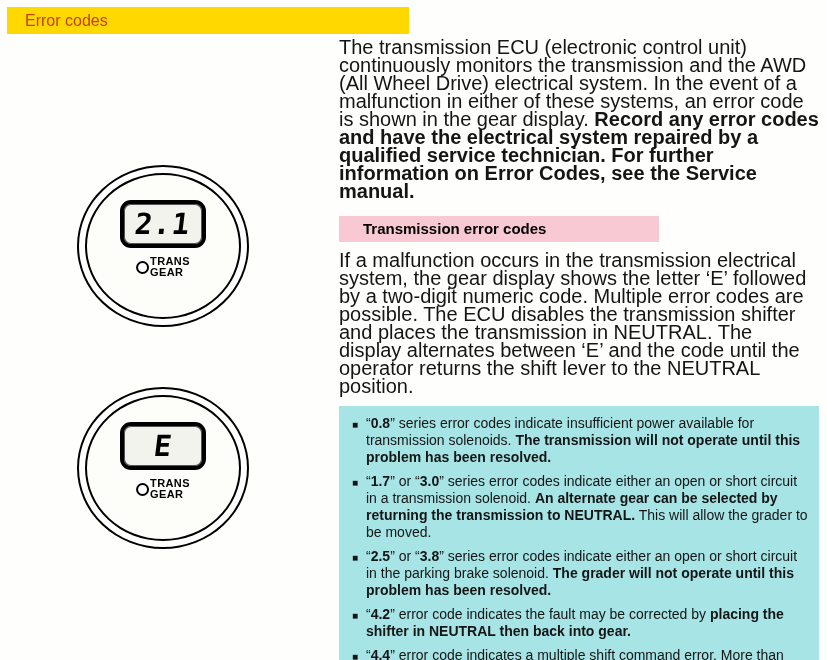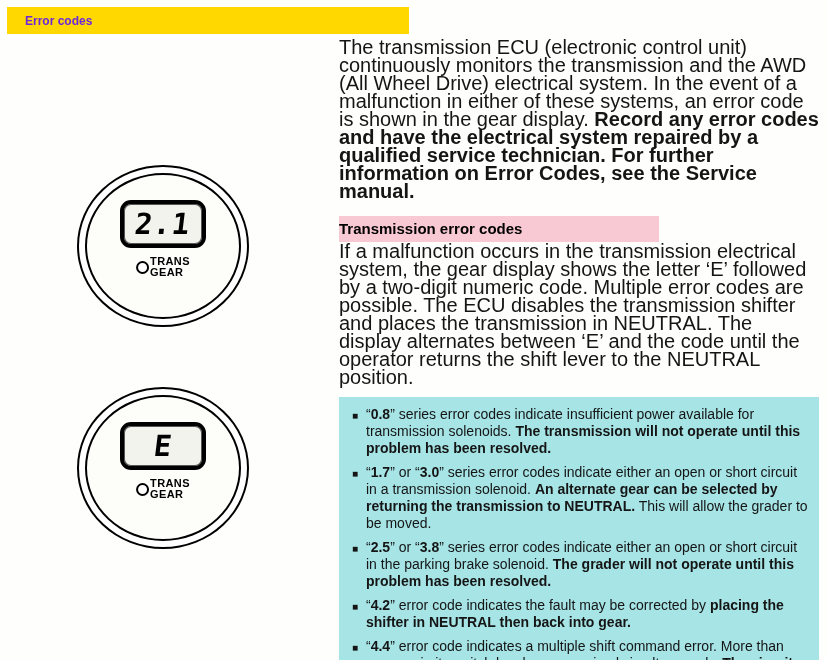--- a/index.html
+++ b/index.html
@@ -15,37 +15,37 @@
   }
 
   
   .header-bar {
     position:absolute; left:7px; top:7px;
     width:402px; height:27px;
     background:var(--header-bg,#ffd800);
     display:flex; align-items:center;
     padding-left:18px;
   }
-  .header-bar .title { font-size:12px; font-weight:bold; color:#6d28d9; }
+  .header-bar .title { font-size:16px; font-weight:normal; color:#c2410c; }
 
   
   .col-right {
     position:absolute; left:339px; top:38px; width:480px;
   }
   .body-text { font-size:20px; line-height:18px; color:#151515; }
   .bold { font-weight:bold; }
 
   .section-heading {
     margin-top:16px;
     background:var(--heading-bg,#f8c9d3);
     width:320px;
-    padding:4px 0 5px 0;
+    padding:4px 0 5px 24px;
     font-size:15px; font-weight:bold; color:#000;
   }
-  .section-body { }
+  .section-body { margin-top:9px; }
 
   .error-list {
     margin-top:11px;
     background:var(--list-bg,#a6e4e6);
     width:480px;
     padding:9px 8px 10px 5px;
   }
   .error-item {
     display:flex;
     margin-bottom:7px;

